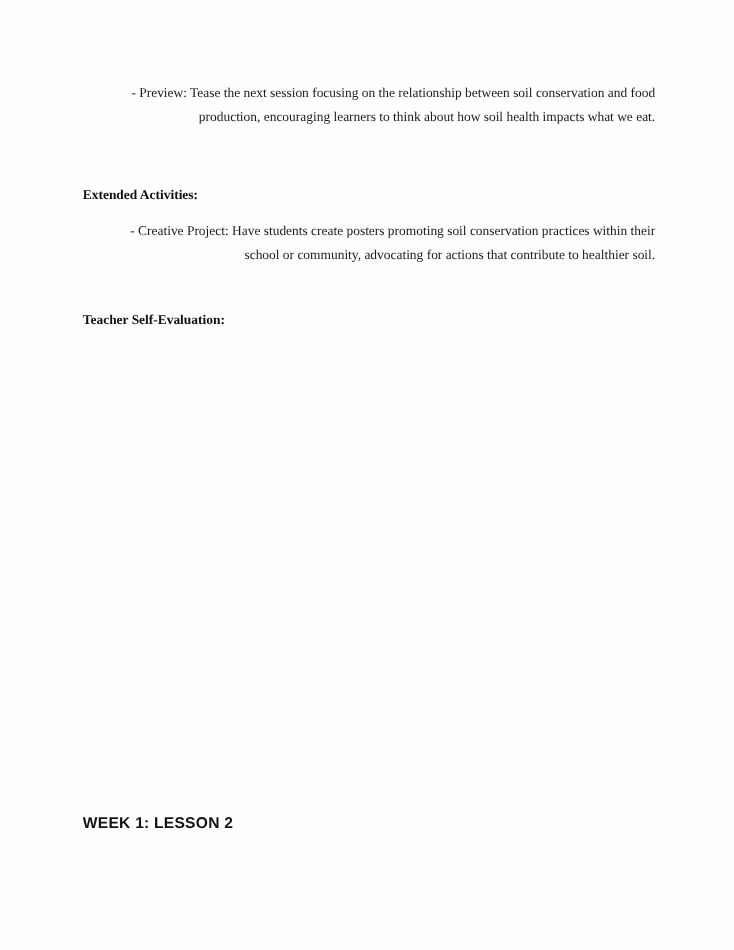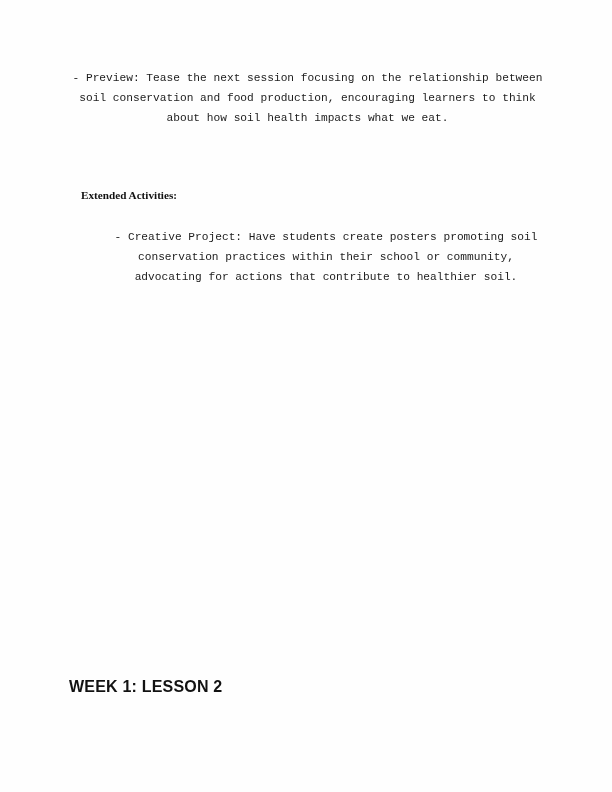--- a/index.html
+++ b/index.html
@@ -18,54 +18,54 @@
   }
 
   .content {
     position: absolute;
     left: 69px;
     top: 68px;
     width: 477px;
   }
 
   .para {
-    font-family: Liberation Mono, monospace;
+    font-family: Liberation Serif, serif;
     font-size: 11.2px;
     line-height: 20px;
     color: #1c1c1c;
     margin: 0 0 14px 0;
-    text-align: center;
+    text-align: right;
     -webkit-font-smoothing: antialiased;
   }
 
   .para.tight {
     margin-bottom: 0;
     margin-left: 37px;
   }
 
   .heading {
     font-family: "Liberation Serif", "DejaVu Serif", serif;
     font-size: 11.2px;
     line-height: 20px;
     font-weight: bold;
     color: #111111;
-    margin: 12px;
+    margin: 0;
   }
 
   
   .gap-before-heading { height: 31px; }
   .gap-after-heading  { height: 10px; }
   .gap-before-eval    { height: 34px; }
 
   .footer-label {
     position: absolute;
     left: 69px;
     top: 678px;
     font-family: "Liberation Sans", "DejaVu Sans", sans-serif;
-    font-size: 16px;
+    font-size: 13px;
     font-weight: bold;
     letter-spacing: 0.2px;
     color: #121212;
     white-space: nowrap;
   }
 </style>
 </head>
 <body>
 
 <div class="page">
@@ -79,18 +79,19 @@
     <p class="heading">Extended Activities:</p>
 
     <div class="gap-after-heading"></div>
 
 
 
     <p class="para tight">- Creative Project: Have students create posters promoting soil conservation practices within their school or community, advocating for actions that contribute to healthier soil.</p>
 
     <div class="gap-before-eval"></div>
 
+    <p class="heading">Teacher Self-Evaluation:</p>
 
   </div>
 
   <div class="footer-label">WEEK 1: LESSON 2</div>
 
 </div>
 
 </body></html>

